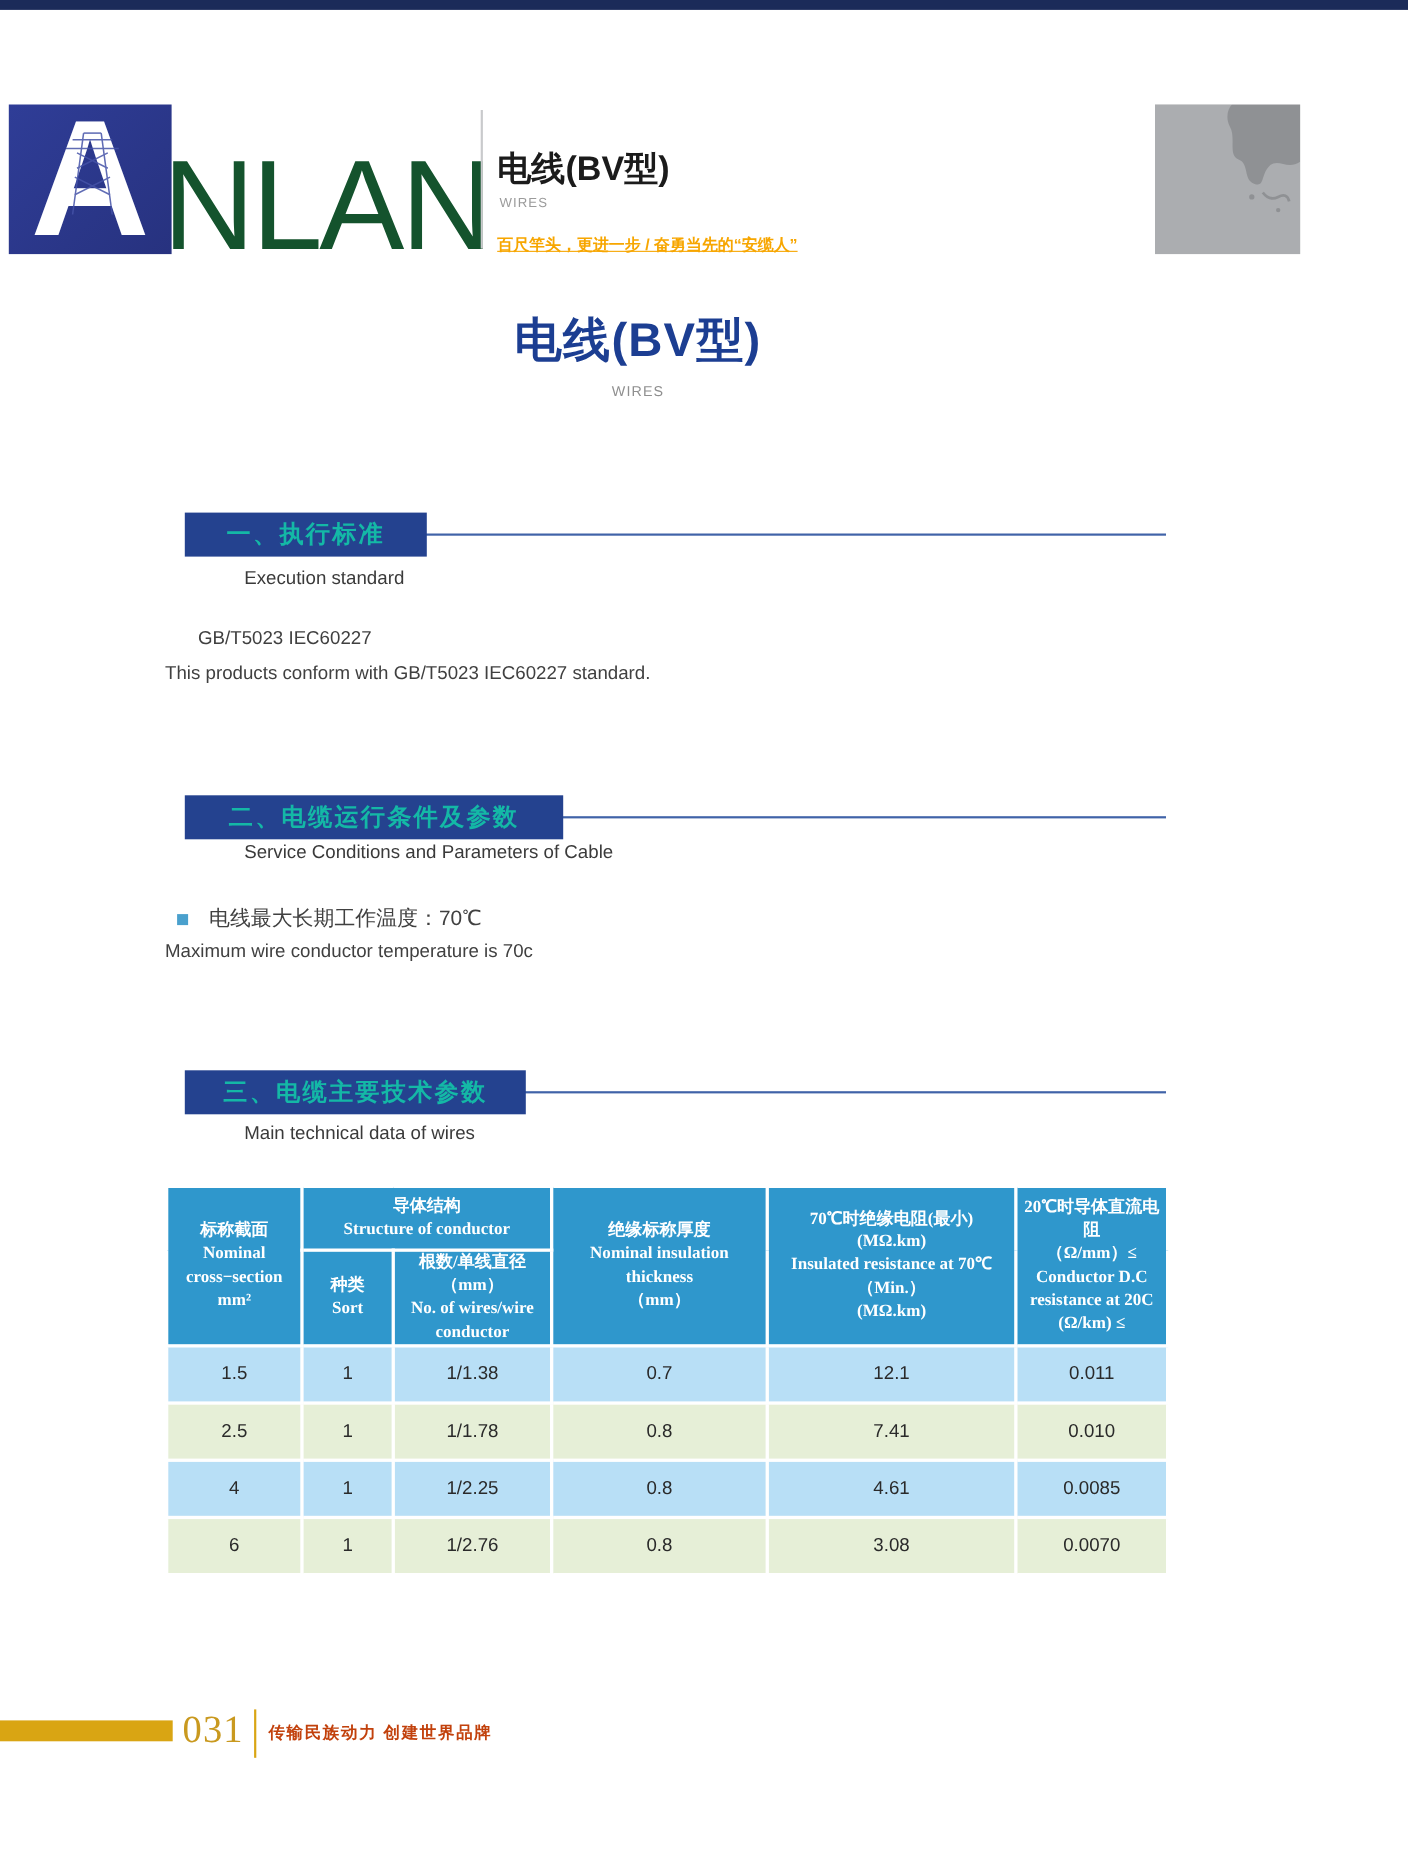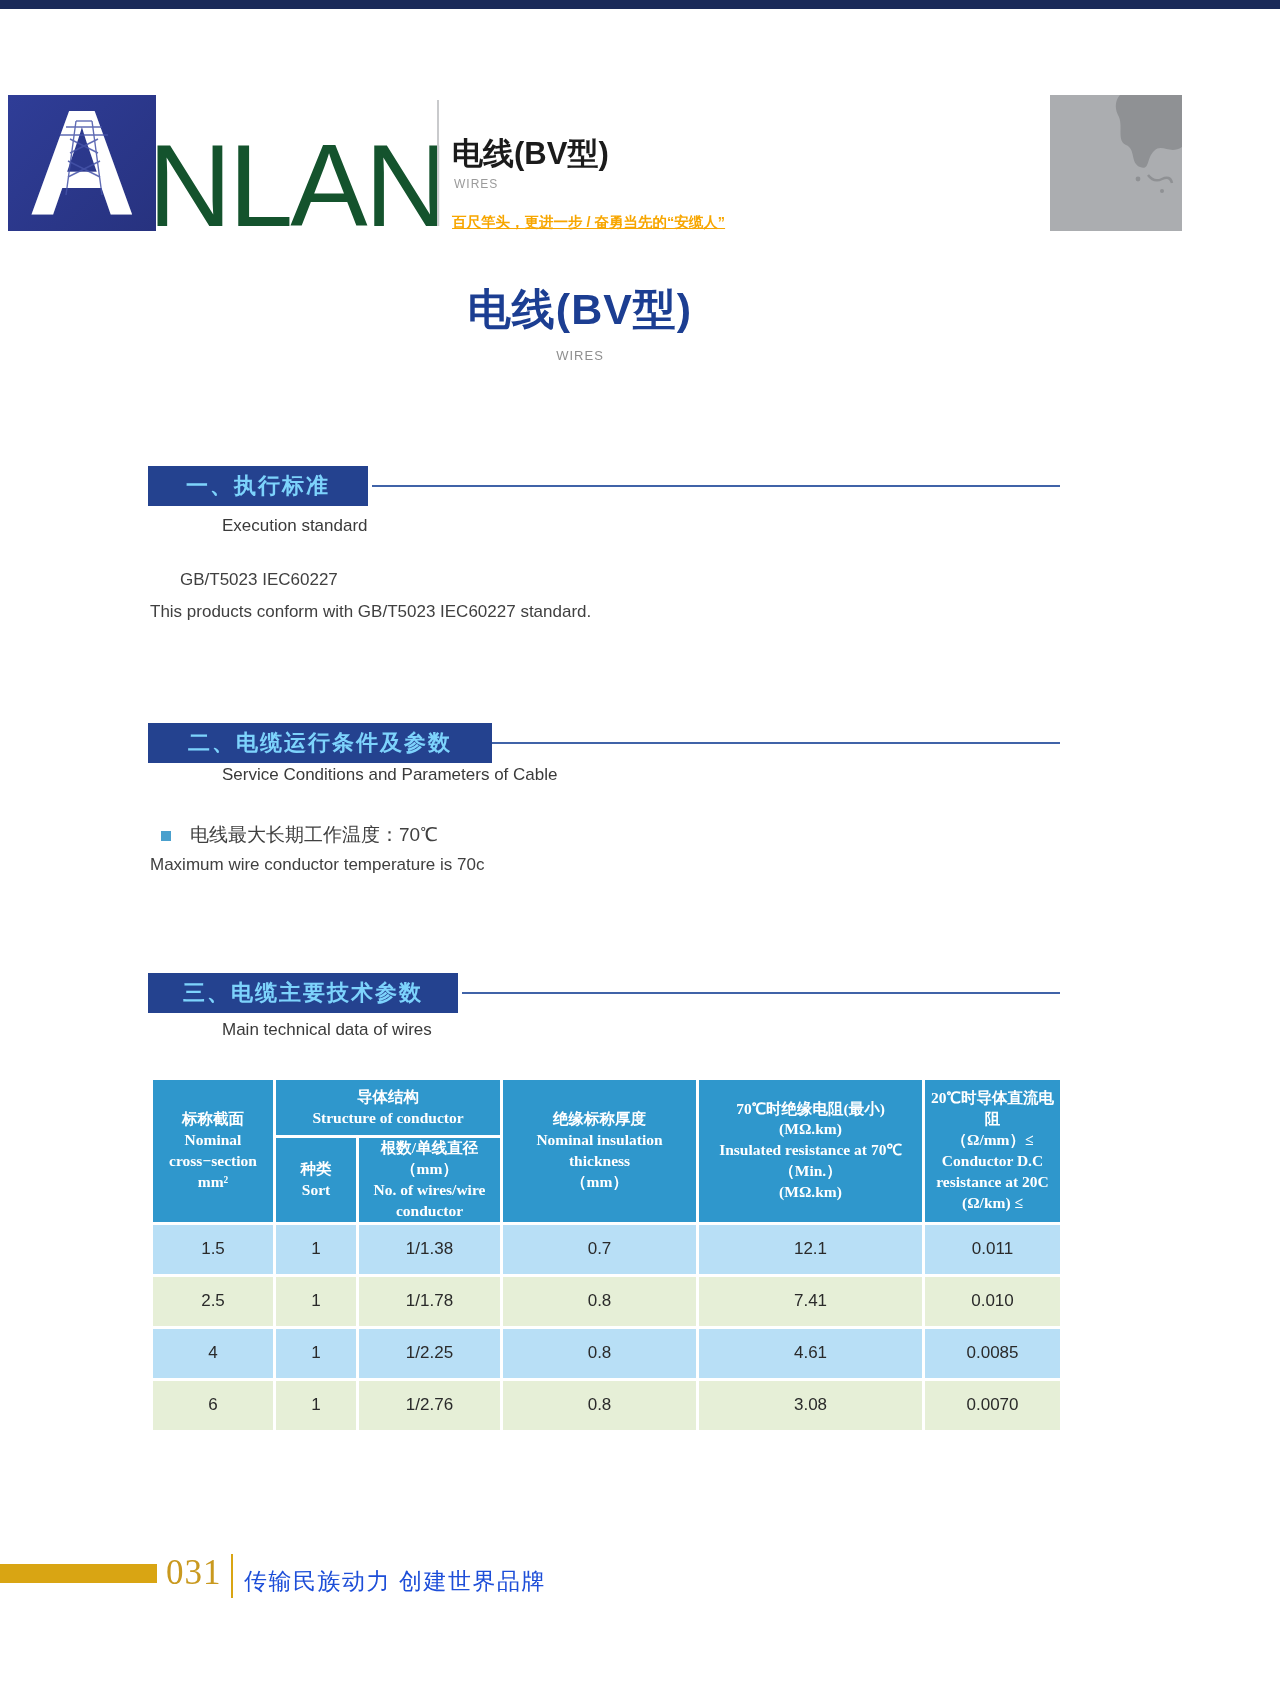--- a/index.html
+++ b/index.html
@@ -21,42 +21,42 @@
   .hdr-sub { position:absolute; left:454px; top:177px; font-size:12px; color:#9b9b9b; letter-spacing:1px; }
   .hdr-tagline { position:absolute; left:452px; top:213px; font-size:14.5px; font-weight:bold; color:#f7a600;text-decoration:underline; }
   .map-box { position:absolute; left:1050px; top:95px; width:132px; height:136px; background:#abadb0; overflow:hidden; }
 
   
   .main-title-wrap { position:absolute; left:150px; top:281px; width:860px; text-align:center; }
   .main-title { font-size:43px; font-weight:bold; color:#1c3e92; letter-spacing:1px; }
   .main-sub { margin-top:9px; font-size:13px; color:#8f8f8f; letter-spacing:1px; }
 
   
-  .sec-box { position:absolute; left:148px; height:40px; background:#24428f; color:#7dd3fc;
+  .sec-box { position:absolute; left:168px; height:40px; background:#24428f; color:#14b8a6;
              font-size:22px; font-weight:bold; line-height:40px; text-align:center; letter-spacing:2px; z-index:2; }
   .sec-line { position:absolute; height:2px; background:#4063a8; z-index:1; }
   .sec-en { position:absolute; font-size:17px; color:#3a3a3a; }
   .body-text { position:absolute; font-size:17px; color:#404040; }
   .bullet-sq { position:absolute; width:10px; height:10px; background:#4aa0cd; }
 
   
   .spec-table { position:absolute; left:150px; top:1077px; border-collapse:collapse; table-layout:fixed; width:910px; }
   .spec-table th, .spec-table td { border:3px solid #ffffff; text-align:center; vertical-align:middle; }
   .spec-table th { background:#2f97cc; color:#ffffff; font-family:"Liberation Serif", serif;
                    font-weight:bold; font-size:15.5px; line-height:1.35; white-space:pre-line; }
   .spec-table td { font-size:17px; color:#2a2a2a; height:52px; }
   .r-blue  td { background:#b8dff6; }
   .r-green td { background:#e6efd7; }
 
   
   .footer-bar { position:absolute; left:0; top:1564px; width:157px; height:19px; background:#d9a513; }
   .footer-num { position:absolute; left:166px; top:1553px; font-family:"Liberation Serif", serif;
                 font-size:35px; font-weight:normal; color:#c9991f; letter-spacing:1px; }
   .footer-divider { position:absolute; left:231px; top:1554px; width:2px; height:44px; background:#d9a513; }
-  .footer-slogan { position:absolute; left:244px; top:1566px; font-size:23px; color:#1d4ed8; letter-spacing:1.5px; }
+  .footer-slogan { position:absolute; left:244px; top:1566px; font-size:15px; color:#c2410c; letter-spacing:1.5px;font-weight:bold; }
 </style>
 </head>
 <body>
 
 <div class="page">
 
   <div class="topbar"></div>
 
   <div class="logo-square">
     <div class="logo-a">A</div>

